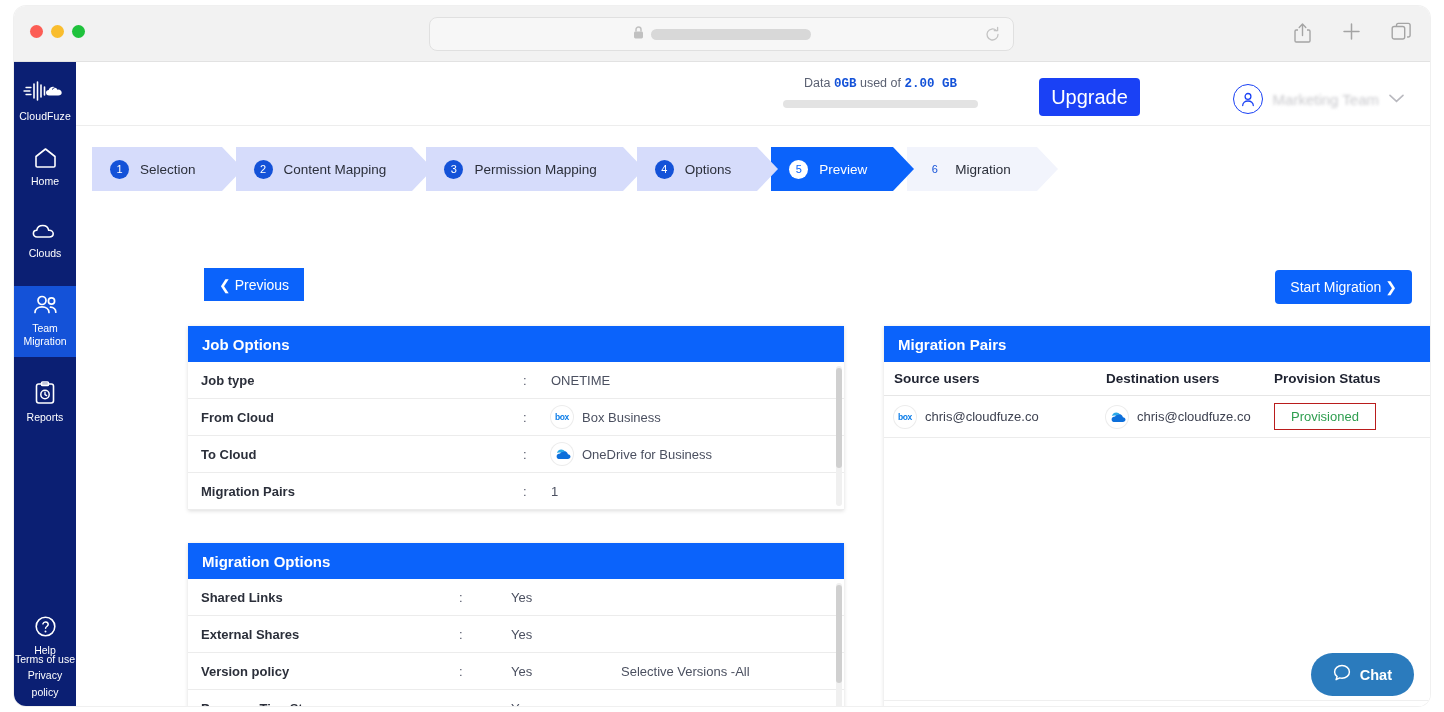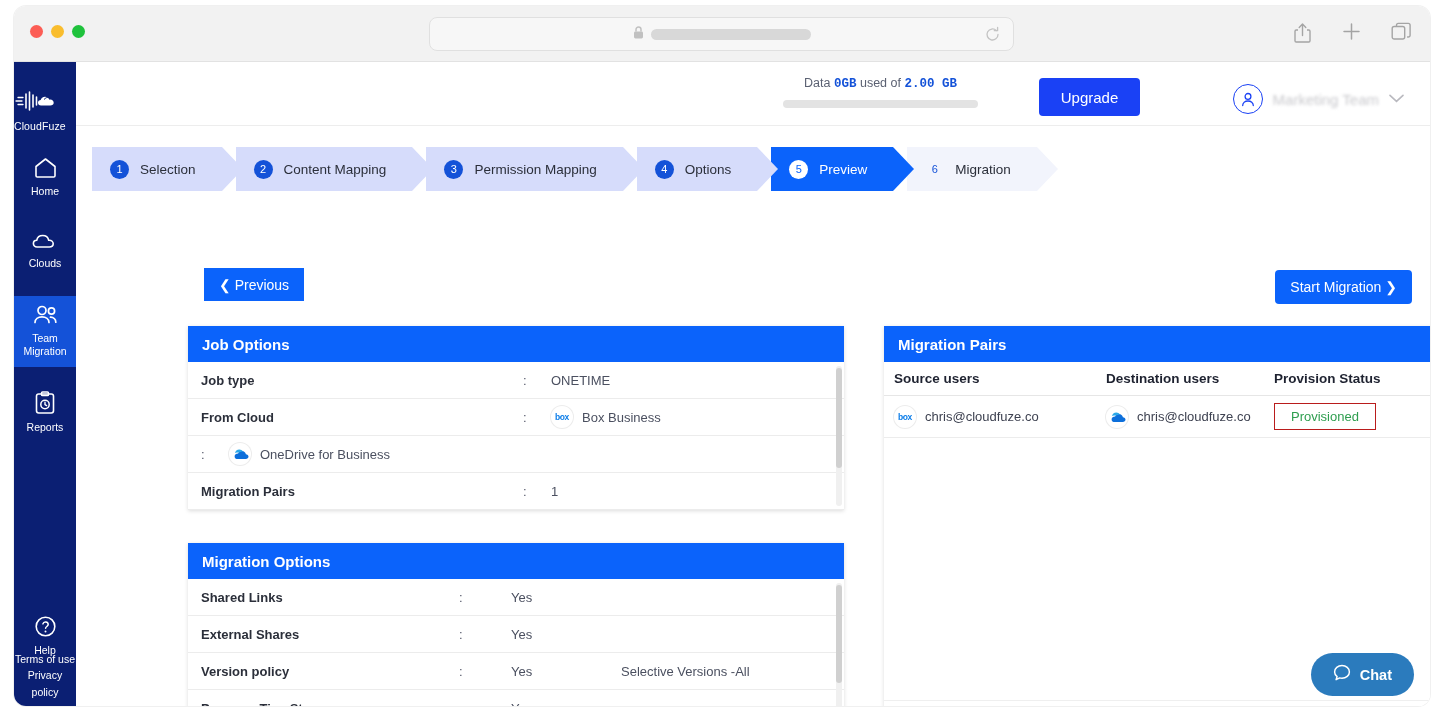--- a/index.html
+++ b/index.html
@@ -50,21 +50,21 @@
   .chrome-icons { position: absolute; right: 18px; top: 16px; display: flex; gap: 30px; opacity: .55; }
 
   
   .app { position: relative; height: 644px; background: #ffffff; display: flex; }
 
   
   .sidebar {
     width: 62px; background: #0b1f73; flex: 0 0 62px;
     position: relative; color: #ffffff;
   }
-  .brand { padding-top: 28px; }
+  .brand { padding-top: 18px; text-align: center; }
   .brand-label { font-size: 10.5px; margin-top: 4px; letter-spacing: .1px; }
   .nav-item {
     margin-top: 16px; padding: 8px 2px 9px; text-align: center;
     font-size: 10.5px; line-height: 1.25; cursor: pointer;
   }
   .nav-item.active { background: #1452d8; }
   .nav-ico { display: block; margin: 0 auto 3px; }
   .side-bottom { position: absolute; bottom: 40px; width: 100%; text-align: center; }
   .side-bottom .nav-item { margin: 0; }
   .side-links { position: absolute; bottom: 6px; width: 100%; text-align: center; font-size: 10.5px; line-height: 1.55; }
@@ -75,21 +75,21 @@
 
   
   .topbar { height: 64px; position: relative; border-bottom: 1px solid #ededed; }
   .data-usage { position: absolute; right: 452px; top: 14px; width: 195px; text-align: center; }
   .data-text { font-size: 12.5px; color: #5b6172; white-space: nowrap; }
   .data-text b { color: #1452d8; font-family: Liberation Mono, monospace; }
   .data-bar { margin-top: 9px; height: 8px; border-radius: 5px; background: #e3e3e3; }
   .upgrade-btn {
     position: absolute; right: 290px; top: 16px;
     width: 101px; height: 38px; background: #1a41f5; color: #fff;
-    border: none; border-radius: 4px; font-size: 15px;
+    border: none; border-radius: 4px; font-size: 20px;
     font-family: "Liberation Sans", sans-serif; cursor: pointer;
   }
   .account { position: absolute; right: 26px; top: 22px; display: flex; align-items: center; gap: 10px; cursor: pointer; }
   .avatar-ring { width: 30px; height: 30px; border-radius: 50%; border: 1.6px solid #1a41f5; display: flex; align-items: center; justify-content: center; }
   .acct-name {
     font-size: 15px; color: #c9c9cd; filter: blur(1.6px);
     white-space: nowrap; user-select: none;
   }
   .chev-acct { color: #b9b9bf; font-size: 12px; }
 
@@ -404,20 +404,21 @@
             <span class="opt-key">From Cloud</span>
             <span class="opt-colon">:</span>
             <span class="opt-val cloud-chip">
               <span class="circ-ic">
                   <span class="box-word">box</span>
                 </span>
               <span>Box Business</span>
             </span>
           </div>
           <div class="opt-row">
+            <span class="opt-key">To Cloud</span>
             <span class="opt-colon">:</span>
             <span class="opt-val cloud-chip">
               <span class="circ-ic">
                 <svg width="17" height="12" viewBox="0 0 17 12">
                     <path d="M4.6 11h9.1c1.7 0 2.8-1 2.8-2.4 0-1.3-1.1-2.3-2.6-2.3-.3-2-2-3.4-4-3.4-1.7 0-3.2 1-3.8 2.5C4 5.6 2.6 6.6 2.6 8.2 2.6 9.9 3.6 11 4.6 11z" fill="#0d6fdb"></path>
                     <path d="M7.2 4.6c1.1-.9 2.5-1.3 3.9-1C10.2 2.2 8.8 1.5 7.3 1.5 5 1.5 3.3 3 3 5.1c.7-.4 1.5-.6 2.3-.5z" fill="#2aa8e8"></path>
                   </svg>
               </span>
               <span>OneDrive for Business</span>
             </span>

